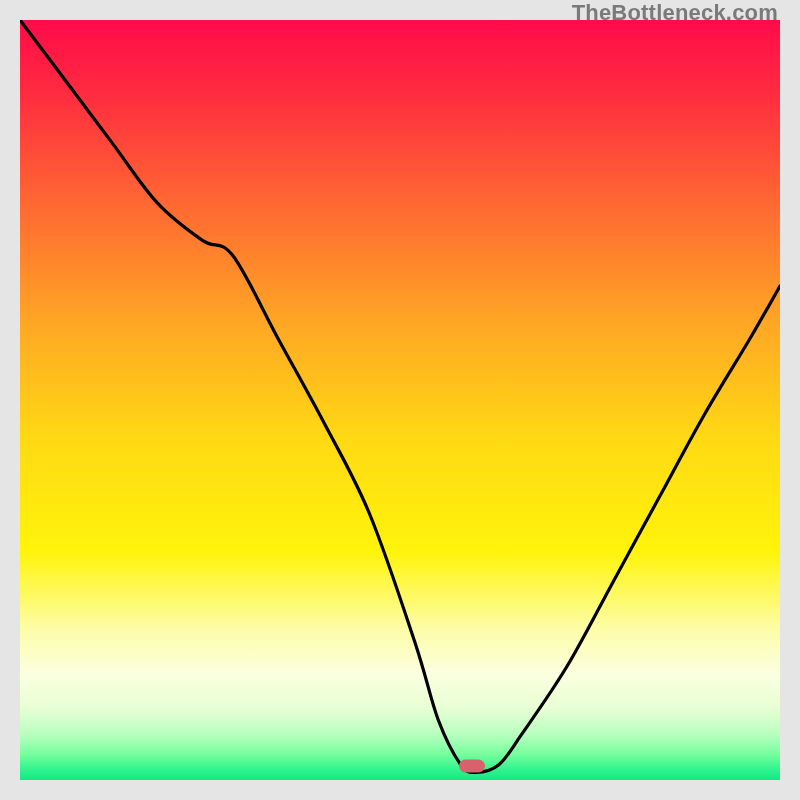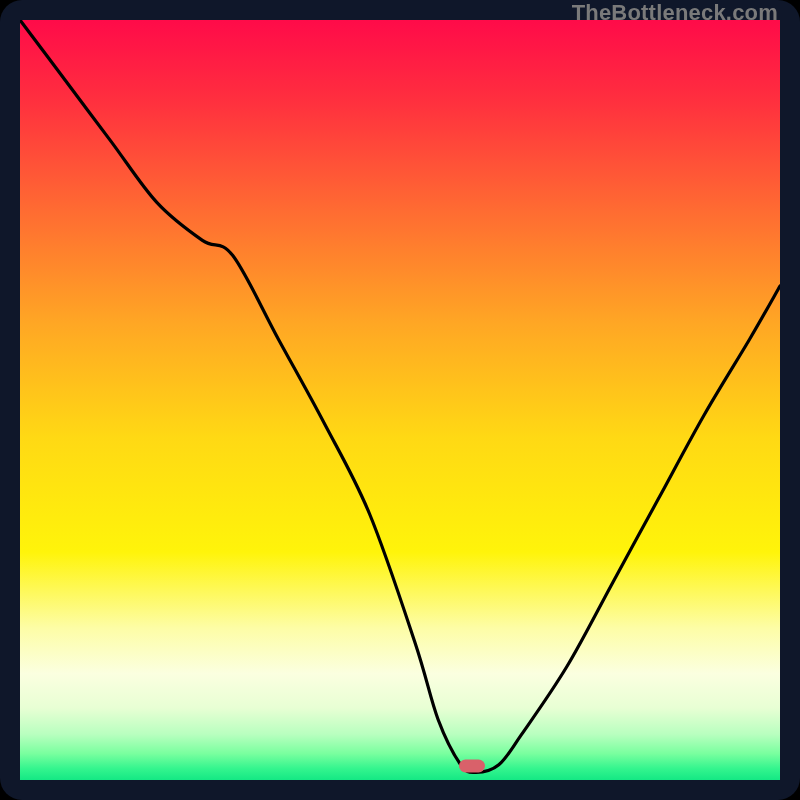--- a/index.html
+++ b/index.html
@@ -7,22 +7,21 @@
     padding: 0;
     width: 800px;
     height: 800px;
     background: #000;
     overflow: hidden;
   }
   .frame {
     position: relative;
     width: 800px;
     height: 800px;
-    background: #0f172a;
-    border-radius: 22px;
+    background: #e5e5e5;
   }
   .plot-area {
     position: absolute;
     left: 20px;
     top: 20px;
     width: 760px;
     height: 760px;
     overflow: hidden;
   }
   .gradient {

